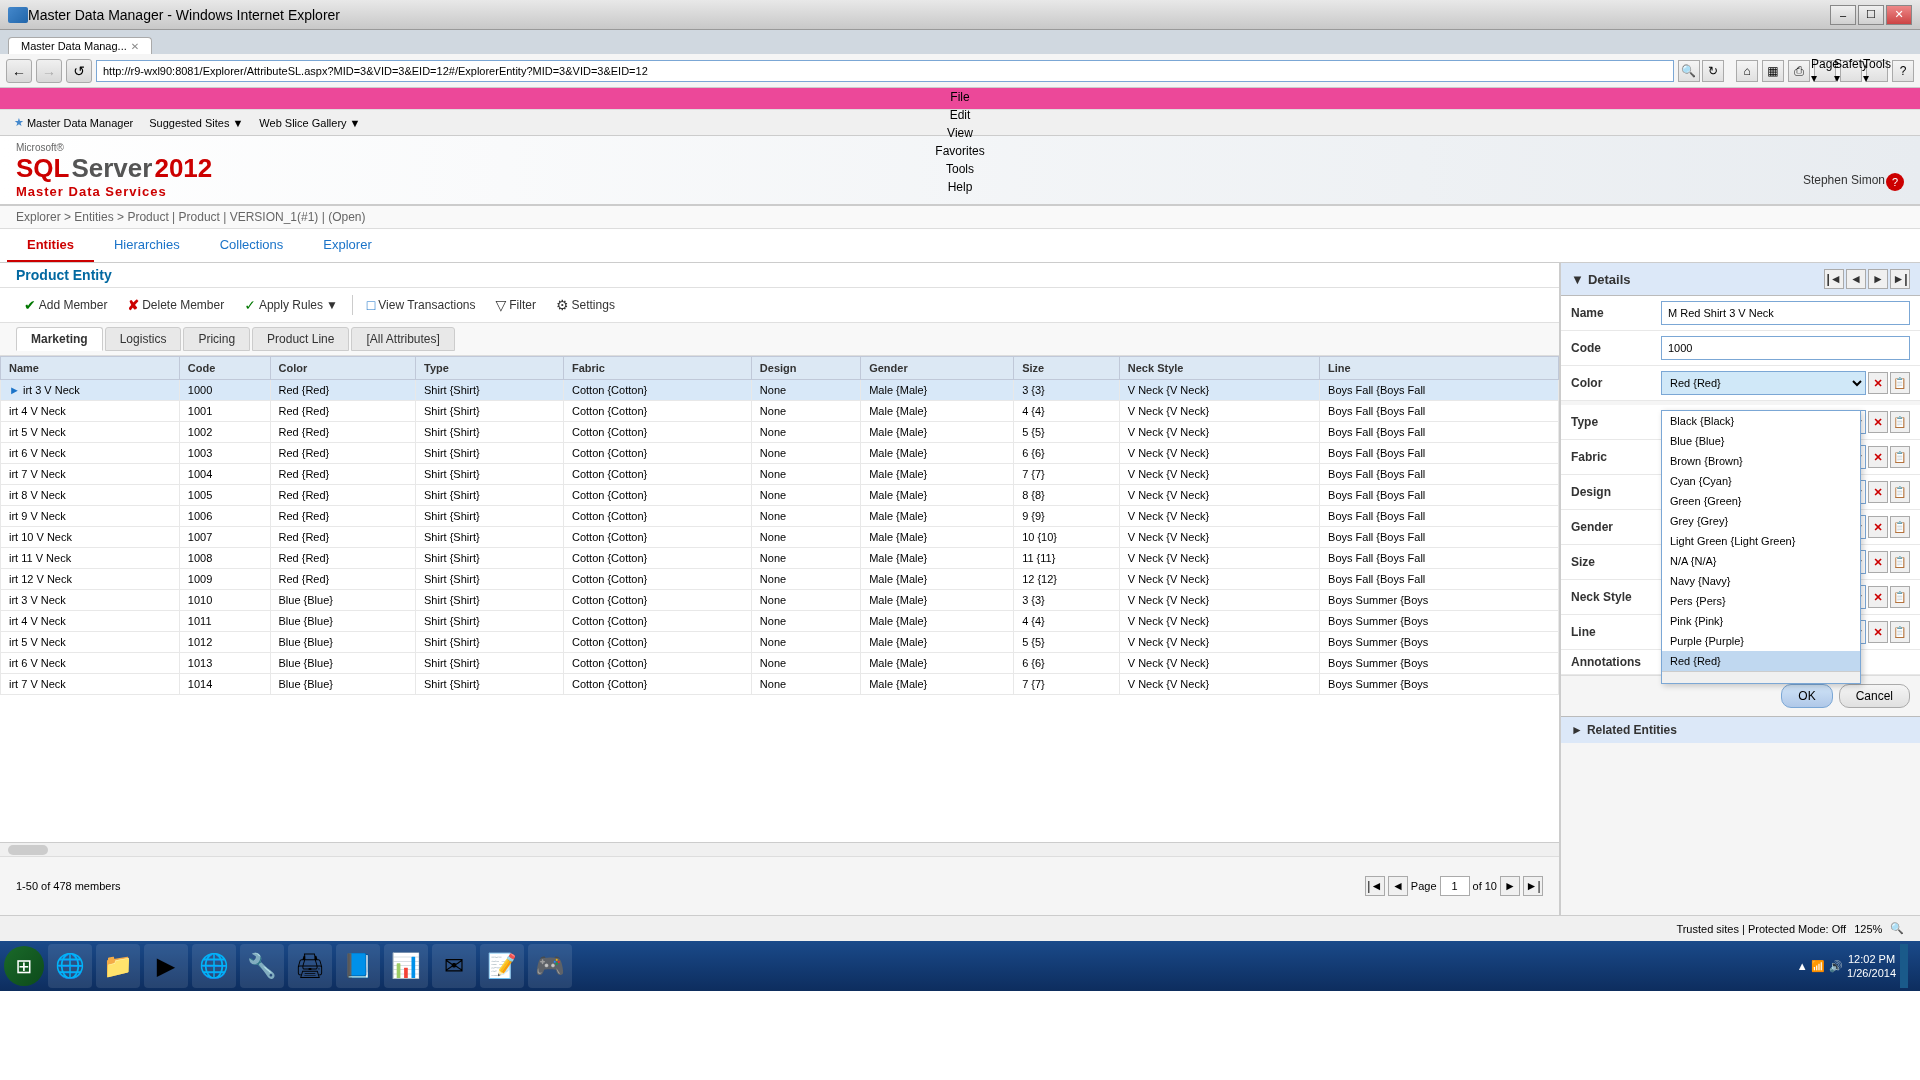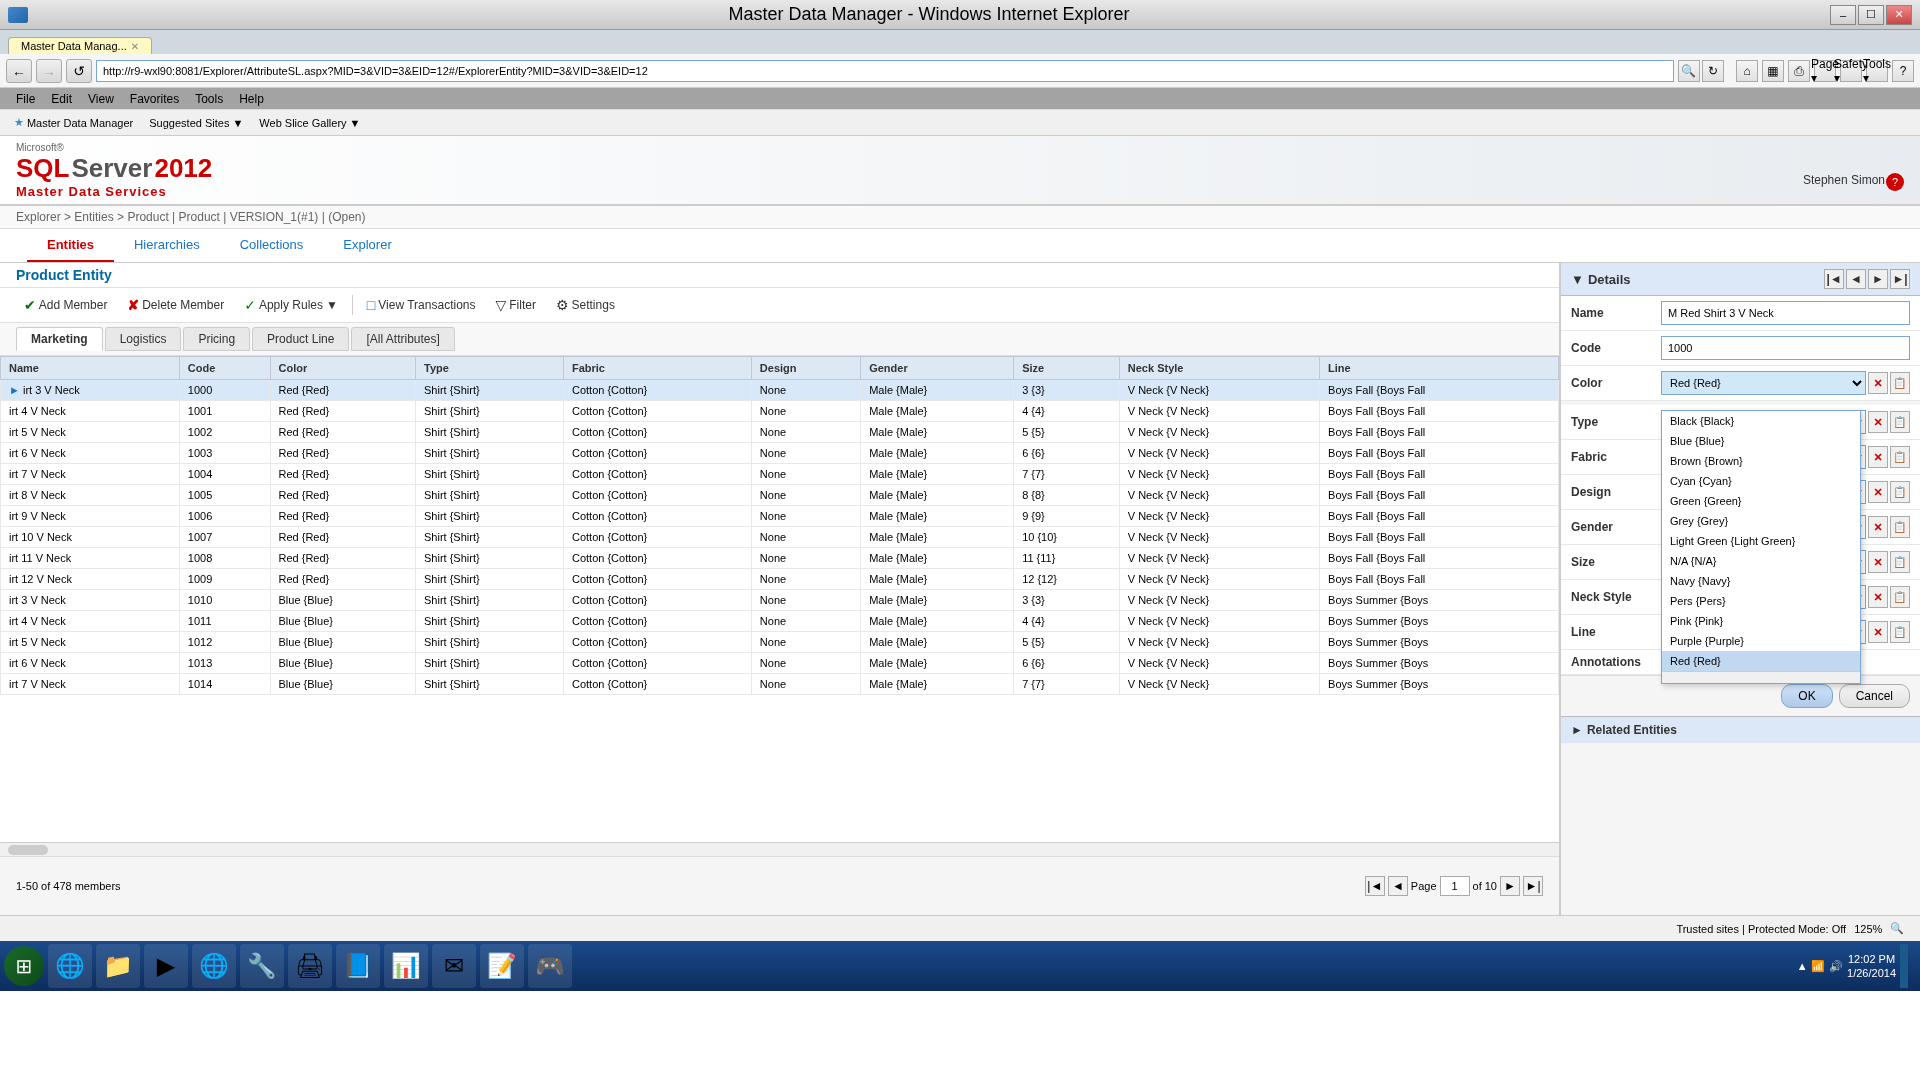--- a/index.html
+++ b/index.html
@@ -1,57 +1,57 @@
 <!DOCTYPE html>
 <html><head>
   <meta charset="utf-8">
   <style>
     * { margin: 0; padding: 0; box-sizing: border-box; }
     body { font-family: 'Segoe UI', Tahoma, Arial, sans-serif; font-size: 12px; background: #fff; overflow: hidden; width: 1920px; height: 1080px; }
 
     
     #title-bar { background: linear-gradient(to bottom, #e8e8e8, #c8c8c8); height: 30px; display: flex; align-items: center; justify-content: space-between; padding: 0 8px; border-bottom: 1px solid #999; }
-    #title-bar .title-text { flex: 1; text-align: center; font-size: 18px; color: #000; }
+    #title-bar .title-text { flex: 1; font-size: 14px; color: #000; }
     .window-controls { display: flex; gap: 2px; }
     .win-btn { width: 26px; height: 20px; display: flex; align-items: center; justify-content: center; font-size: 11px; cursor: pointer; border: 1px solid #888; background: linear-gradient(to bottom, #f0f0f0, #d0d0d0); }
     .win-btn.close { background: linear-gradient(to bottom, #e88, #c44); color: white; }
 
     
     #address-bar { background: #f5f5f5; height: 34px; display: flex; align-items: center; gap: 4px; padding: 0 6px; border-bottom: 1px solid #ccc; }
     .nav-btn { width: 26px; height: 24px; background: linear-gradient(to bottom, #f0f0f0, #d8d8d8); border: 1px solid #aaa; border-radius: 3px; display: flex; align-items: center; justify-content: center; cursor: pointer; font-size: 14px; }
     #url-box { flex: 1; height: 22px; border: 1px solid #7ba7d5; padding: 0 6px; font-size: 11px; background: white; }
     .addr-actions { display: flex; gap: 2px; }
     .addr-btn { width: 22px; height: 22px; border: 1px solid #aaa; background: linear-gradient(to bottom, #f5f5f5, #e0e0e0); display: flex; align-items: center; justify-content: center; cursor: pointer; font-size: 12px; }
 
     
     #favorites-bar { background: #f0f0f0; height: 26px; display: flex; align-items: center; padding: 0 8px; gap: 4px; border-bottom: 1px solid #ccc; font-size: 11px; }
     .fav-item { display: flex; align-items: center; gap: 3px; cursor: pointer; padding: 2px 6px; }
 
     
     #tab-bar { background: #d0d8e0; height: 24px; display: flex; align-items: flex-end; padding: 0 8px; }
     .browser-tab { background: #f0f4f8; border: 1px solid #aaa; border-bottom: none; padding: 2px 12px; font-size: 11px; display: flex; align-items: center; gap: 4px; cursor: pointer; border-radius: 4px 4px 0 0; }
-    .browser-tab.active { background: #fef9c3; }
+    .browser-tab.active { background: #ffffff; }
     .tab-close { cursor: pointer; font-size: 10px; color: #888; }
 
     
-    #menu-bar { background: #a3a3a3; height: 22px; display: flex; align-items: center; padding: 0 8px; border-bottom: 1px solid #ddd; }
+    #menu-bar { background: #ec4899; height: 22px; display: flex; align-items: center; padding: 0 8px; border-bottom: 1px solid #ddd; flex-direction: column; }
     .menu-item { padding: 2px 8px; cursor: pointer; font-size: 12px; }
 
     
     #app-header { background: linear-gradient(to right, #fff, #e8ecf0); height: 70px; display: flex; align-items: center; padding: 0 16px; border-bottom: 2px solid #ccc; }
     #app-logo { display: flex; flex-direction: column; }
     .ms-logo { display: flex; align-items: baseline; gap: 2px; }
     .ms-text { font-size: 10px; color: #666; }
     #app-user { margin-left: auto; font-size: 12px; color: #333; display: flex; align-items: flex-start; gap: 1px; margin-top: 24px; }
 
     
     #breadcrumb { padding: 4px 16px; font-size: 12px; color: #666; border-bottom: 1px solid #ddd; background: #f9f9f9; }
 
     
-    #nav-tabs { display: flex; padding: 0 27px; background: #fff; border-bottom: 1px solid #ccc; }
+    #nav-tabs { display: flex; padding: 0 7px; background: #fff; border-bottom: 1px solid #ccc; }
     .nav-tab { padding: 8px 20px; cursor: pointer; font-size: 13px; color: #1a73c8; border-bottom: 2px solid transparent; }
     .nav-tab.active { color: #c00; border-bottom: 2px solid #c00; font-weight: bold; }
 
     
     #left-panel { flex: 1; display: flex; flex-direction: column; overflow: hidden; }
 
     
     #entity-toolbar { padding: 6px 16px; display: flex; align-items: center; gap: 4px; background: #fff; border-bottom: 1px solid #e0e0e0; }
     .entity-title { font-size: 14px; font-weight: bold; color: #0369a1; padding: 4px 16px; background: #fff; border-bottom: 1px solid #e0e0e0; }
     .tool-btn { display: flex; align-items: center; gap: 3px; padding: 3px 8px; cursor: pointer; font-size: 12px; color: #333; background: transparent; border: none; }

